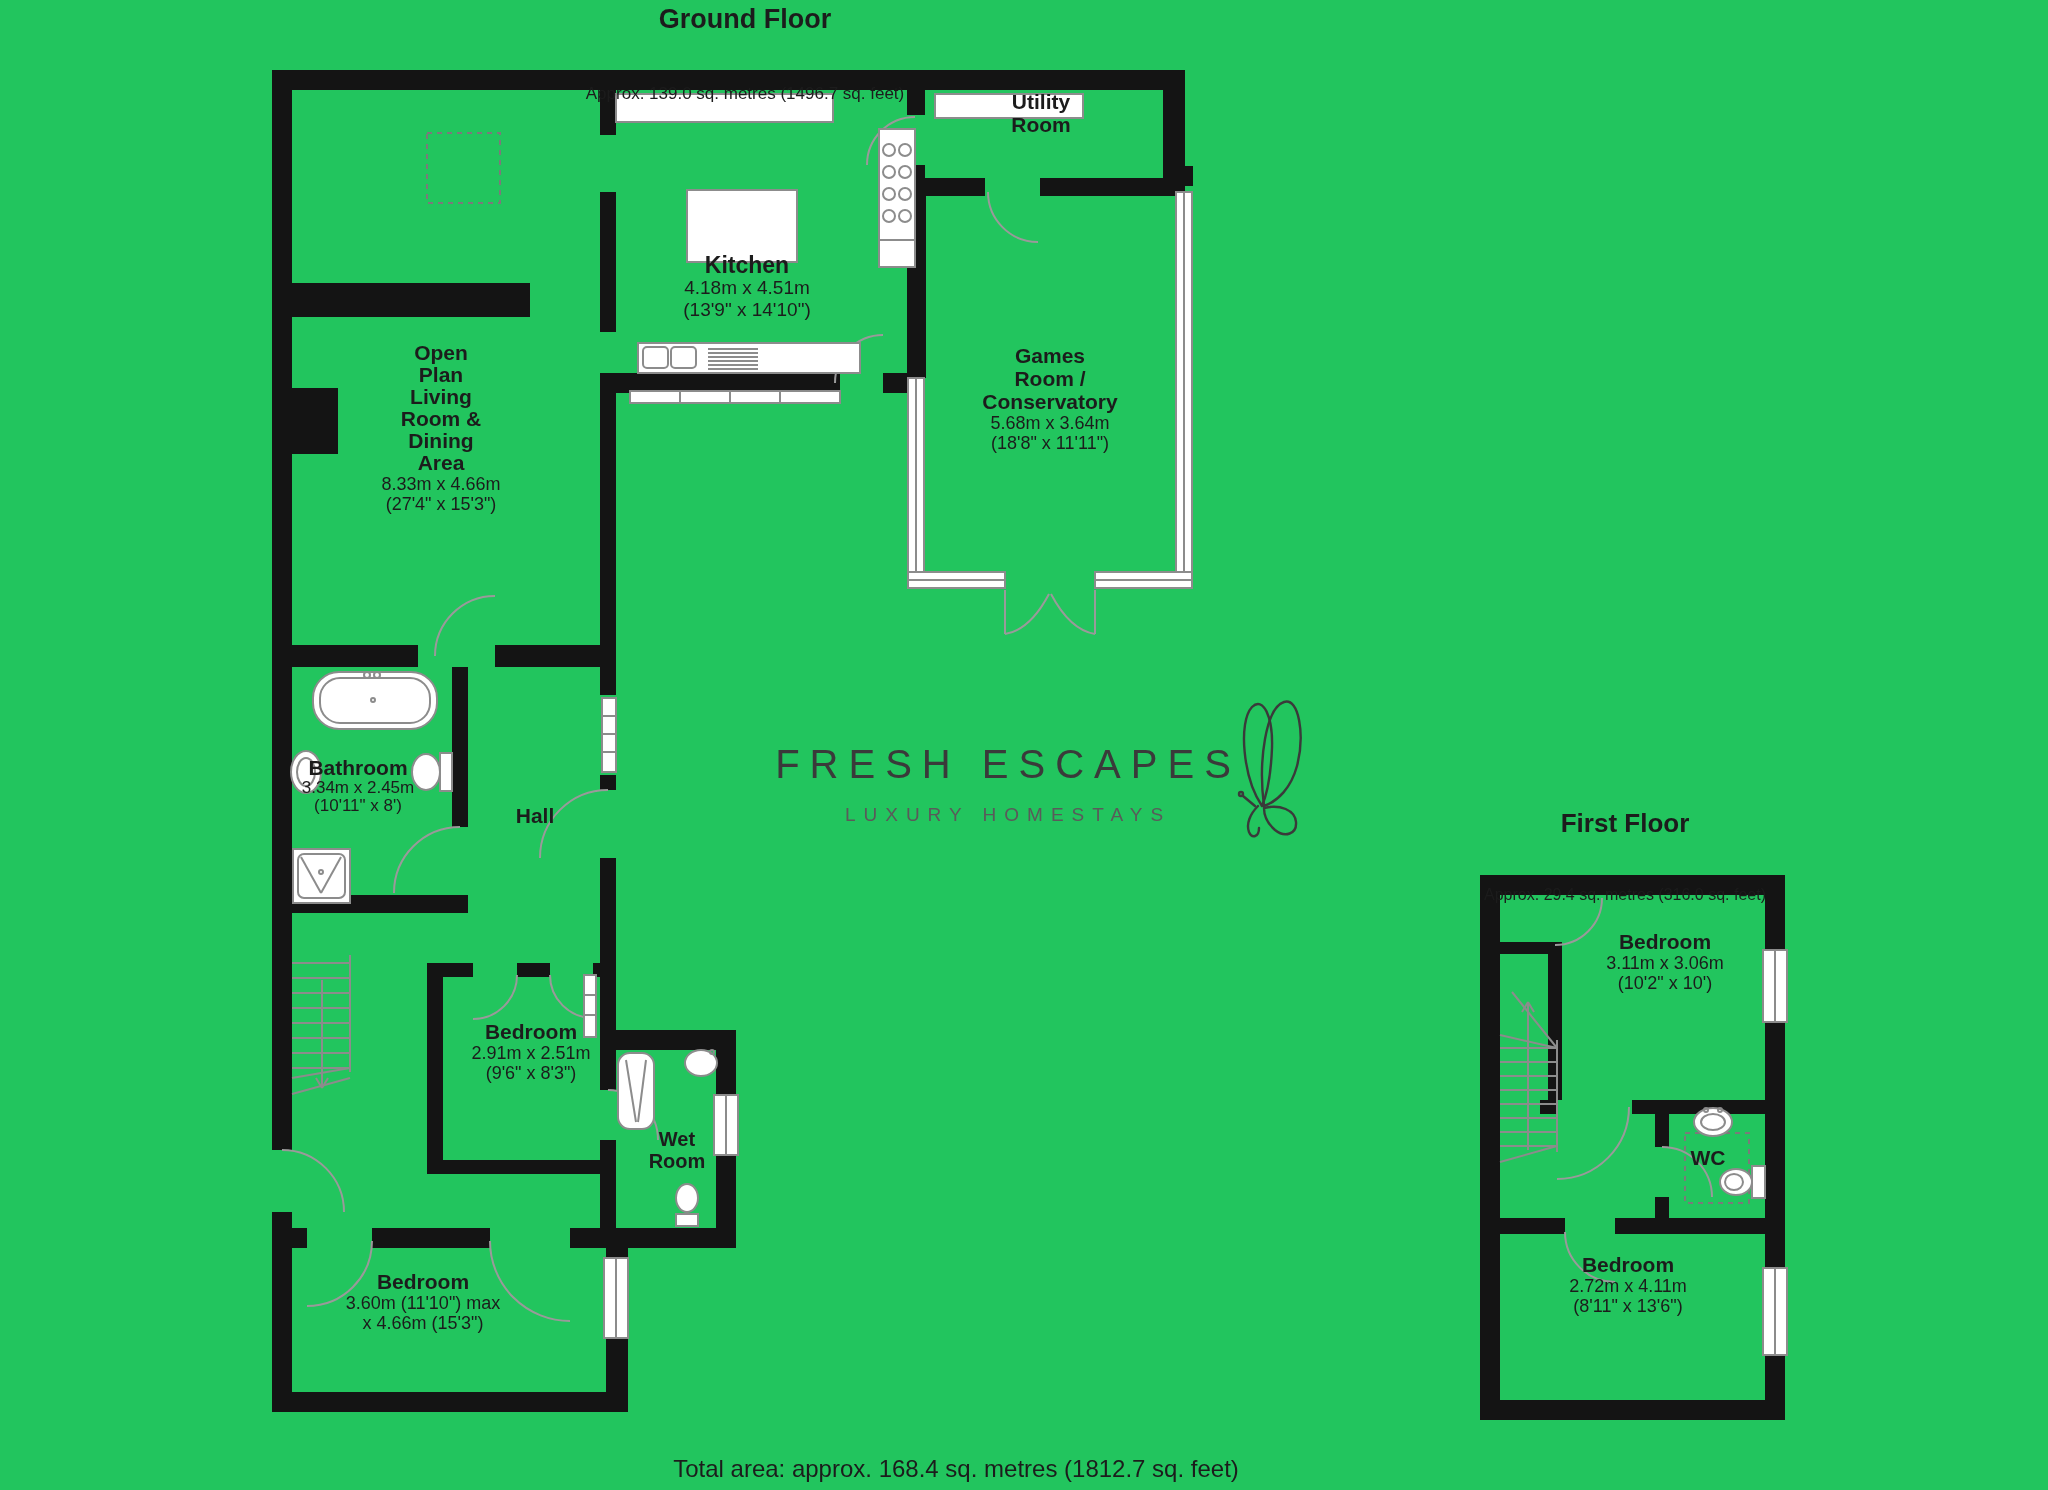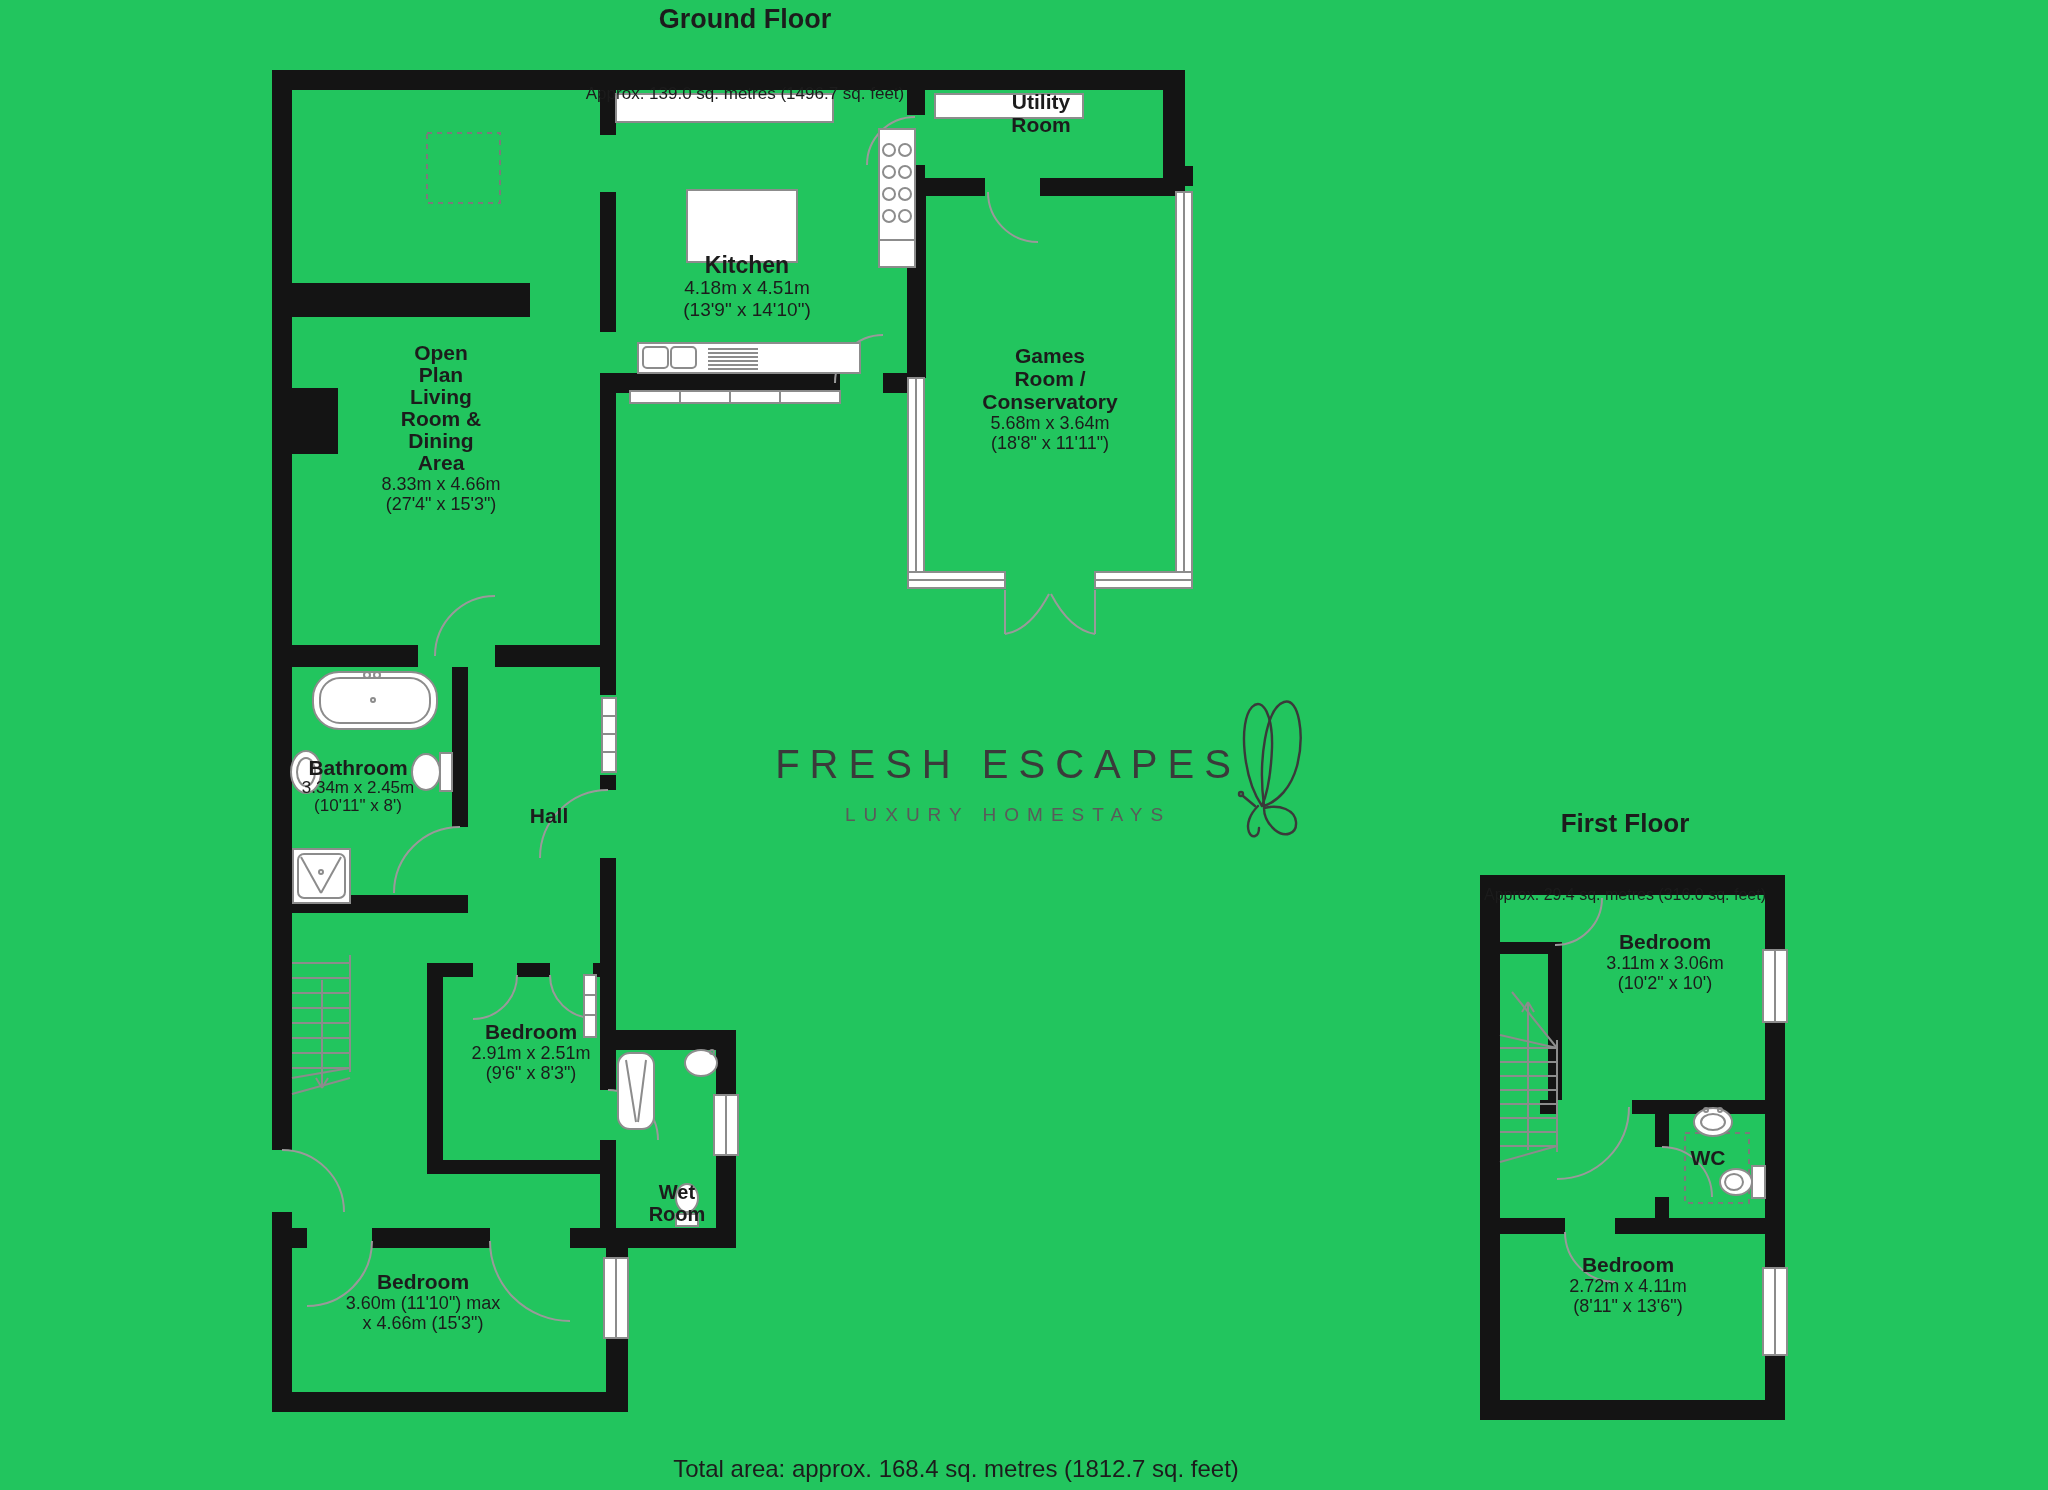--- a/index.html
+++ b/index.html
@@ -330,31 +330,31 @@
     <span class="dm">8.33m x 4.66m</span>
     <span class="dm">(27'4" x 15'3")</span>
   </div>
 
   <div class="lbl" style="left:358px;top:756px;">
     <span class="nm">Bathroom</span>
     <span class="dm" style="font-size:17px;line-height:18px;">3.34m x 2.45m</span>
     <span class="dm" style="font-size:17px;line-height:18px;">(10'11" x 8')</span>
   </div>
 
-  <div class="lbl" style="left:549px;top:804px;">
+  <div class="lbl" style="left:535px;top:804px;">
     <span class="nm">Hall</span>
   </div>
 
   <div class="lbl" style="left:531px;top:1020px;">
     <span class="nm">Bedroom</span>
     <span class="dm">2.91m x 2.51m</span>
     <span class="dm">(9'6" x 8'3")</span>
   </div>
 
-  <div class="lbl" style="left:677px;top:1181px;">
+  <div class="lbl" style="left:677px;top:1128px;">
     <span class="nm" style="font-size:20px;line-height:22px;">Wet</span>
     <span class="nm" style="font-size:20px;line-height:22px;">Room</span>
   </div>
 
   <div class="lbl" style="left:423px;top:1270px;">
     <span class="nm">Bedroom</span>
     <span class="dm">3.60m (11'10") max</span>
     <span class="dm">x 4.66m (15'3")</span>
   </div>
 

